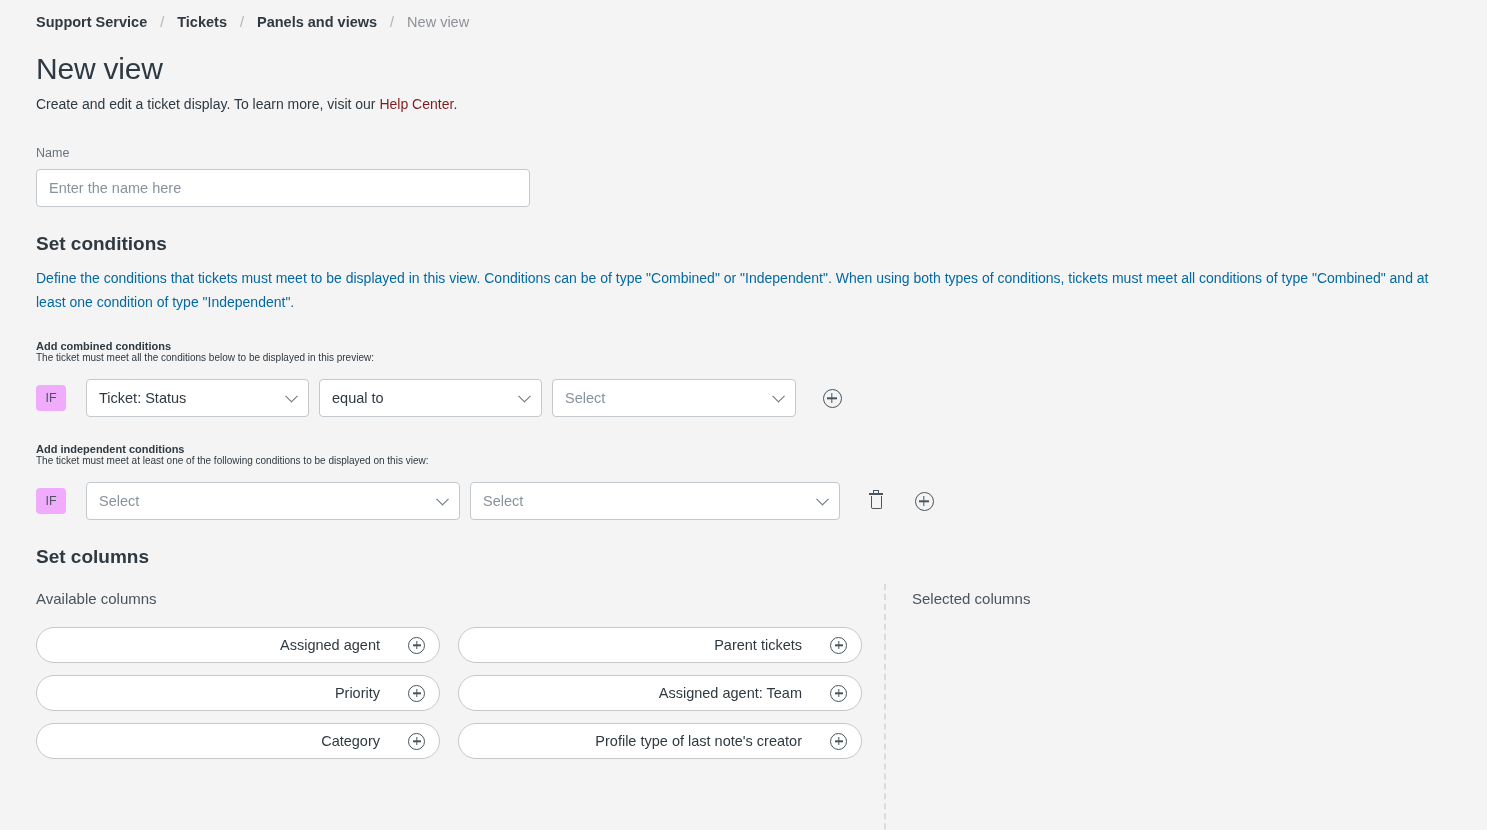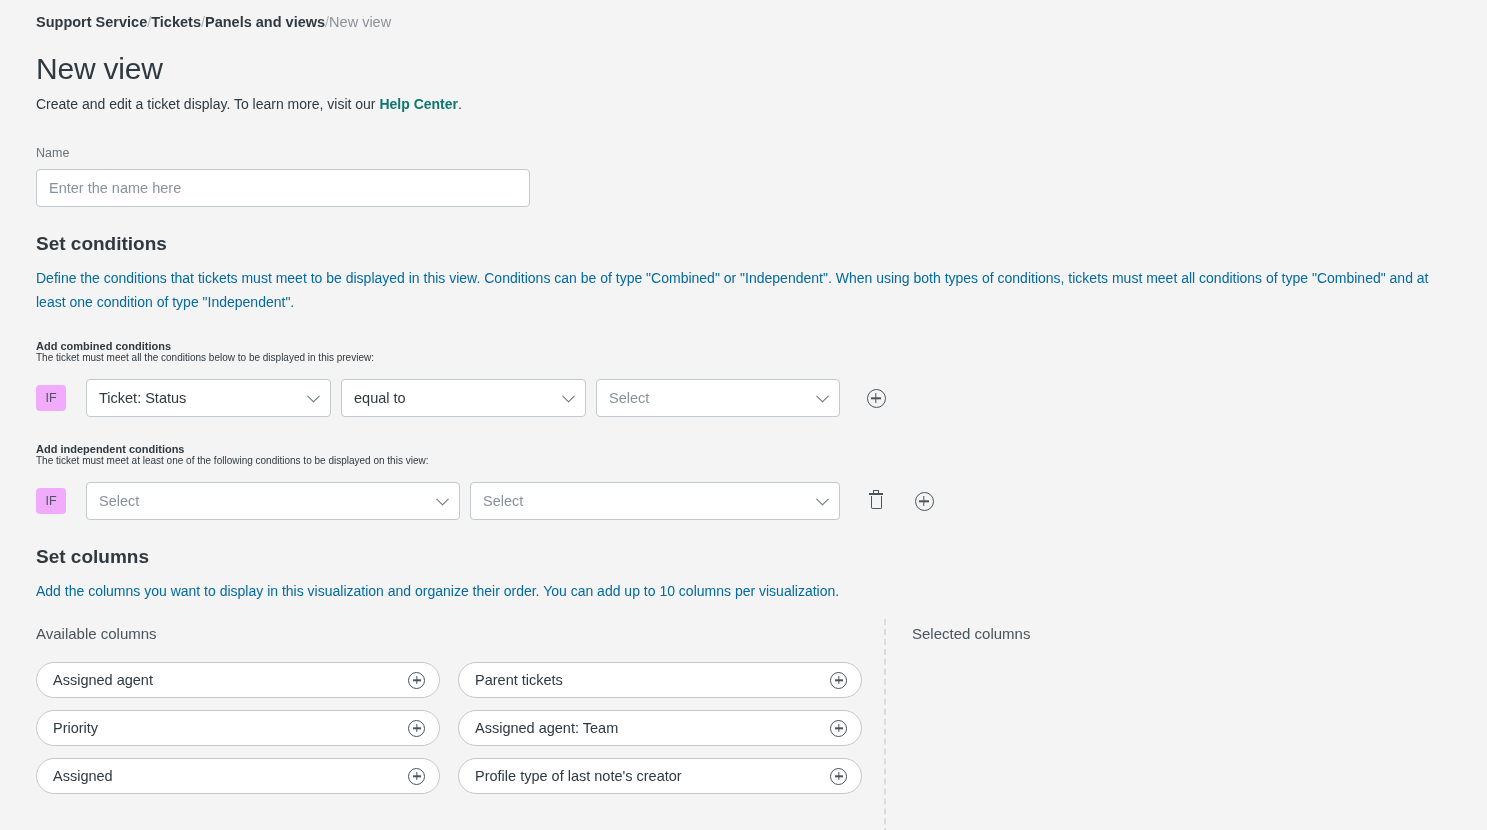--- a/index.html
+++ b/index.html
@@ -17,21 +17,21 @@
     position: relative;
     width: 1487px;
     height: 830px;
     padding: 0 36px;
   }
 
   
   .breadcrumb {
     display: flex;
     align-items: center;
-    gap: 0;
+    gap: 13px;
     padding-top: 14px;
     font-size: 14.5px;
     font-weight: bold;
     color: #2f3941;
   }
   .breadcrumb .crumb { white-space: nowrap; }
   .breadcrumb .crumb.last {
     font-weight: normal;
     color: #8d9096;
   }
@@ -47,23 +47,23 @@
     font-weight: normal;
     letter-spacing: -0.2px;
     color: #2f3941;
   }
   .subtitle {
     margin-top: 10px;
     font-size: 14px;
     color: #2f3941;
   }
   .subtitle a {
-    color: #0f766e;
+    color: #7f1d1d;
     text-decoration: none;
-    font-weight: bold;
+    font-weight: normal;
   }
 
   
   .field-label {
     margin-top: 34px;
     font-size: 12.5px;
     color: #68737d;
   }
   .text-input {
     margin-top: 9px;
@@ -139,21 +139,21 @@
   .select .chev {
     position: absolute;
     right: 12px;
     top: 50%;
     width: 9px;
     height: 9px;
     border-right: 1.6px solid #68737d;
     border-bottom: 1.6px solid #68737d;
     transform: translateY(-70%) rotate(45deg);
   }
-  .w245 { width: 245px; text-align: right; }
+  .w245 { width: 223px; text-align: right; }
   .w244 { width: 244px; }
   .w374 { width: 374px; }
   .w370 { width: 370px; }
 
   .icon-btn {
     width: 28px;
     height: 28px;
     display: flex;
     align-items: center;
     justify-content: center;
@@ -231,25 +231,26 @@
     column-gap: 18px;
     row-gap: 12px;
   }
   .chip {
     height: 36px;
     border: 1px solid #c2c8cc;
     border-radius: 18px;
     background: #fff;
     display: flex;
     align-items: center;
-    justify-content: space-between;
+    justify-content: flex-end;
     padding: 0 14px 0 16px;
     font-size: 14.5px;
     color: #2f3941;
     cursor: pointer;
+    gap: 28px;
   }
   .chip .plus-circle { width: 17px; height: 17px; }
 </style>
 </head>
 <body>
 
 <div class="page">
 
   
   <nav class="breadcrumb">
@@ -318,21 +319,20 @@
           <span class="body"></span>
       </span>
     </div>
     <div class="icon-btn" style="margin-left:20px">
       <span class="plus-circle"></span>
     </div>
   </div>
 
   
   <h2 class="section">Set columns</h2>
-  <div class="section-desc">Add the columns you want to display in this visualization and organize their order. You can add up to 10 columns per visualization.</div>
 
   <div class="cols-area">
     <div class="divider"></div>
 
     <div class="cols-left">
       <div class="cols-heading">Available columns</div>
       <div class="chip-grid">
         <div class="chip">
           <span>Assigned agent</span>
           <span class="plus-circle"></span>
@@ -343,21 +343,21 @@
         </div>
         <div class="chip">
           <span>Priority</span>
           <span class="plus-circle"></span>
         </div>
         <div class="chip">
           <span>Assigned agent: Team</span>
           <span class="plus-circle"></span>
         </div>
         <div class="chip">
-          <span>Assigned</span>
+          <span>Category</span>
           <span class="plus-circle"></span>
         </div>
         <div class="chip">
           <span>Profile type of last note's creator</span>
           <span class="plus-circle"></span>
         </div>
       </div>
     </div>
 
     <div class="cols-right">

